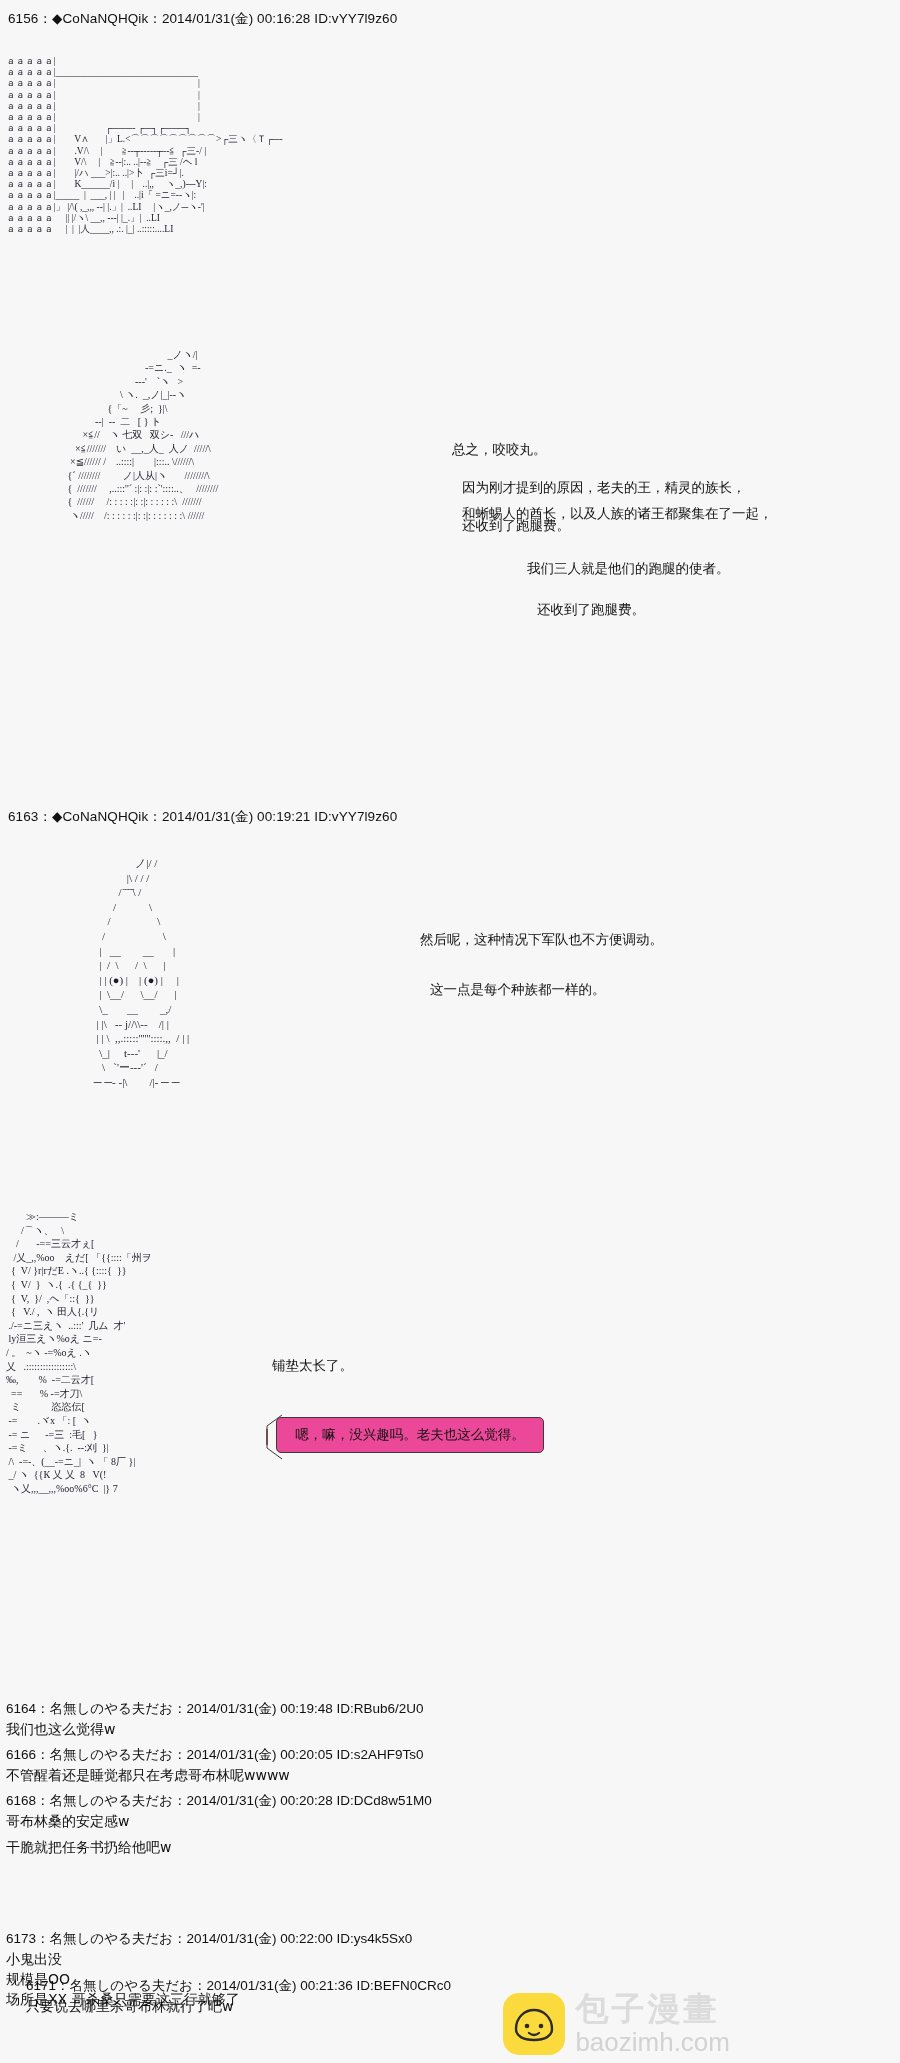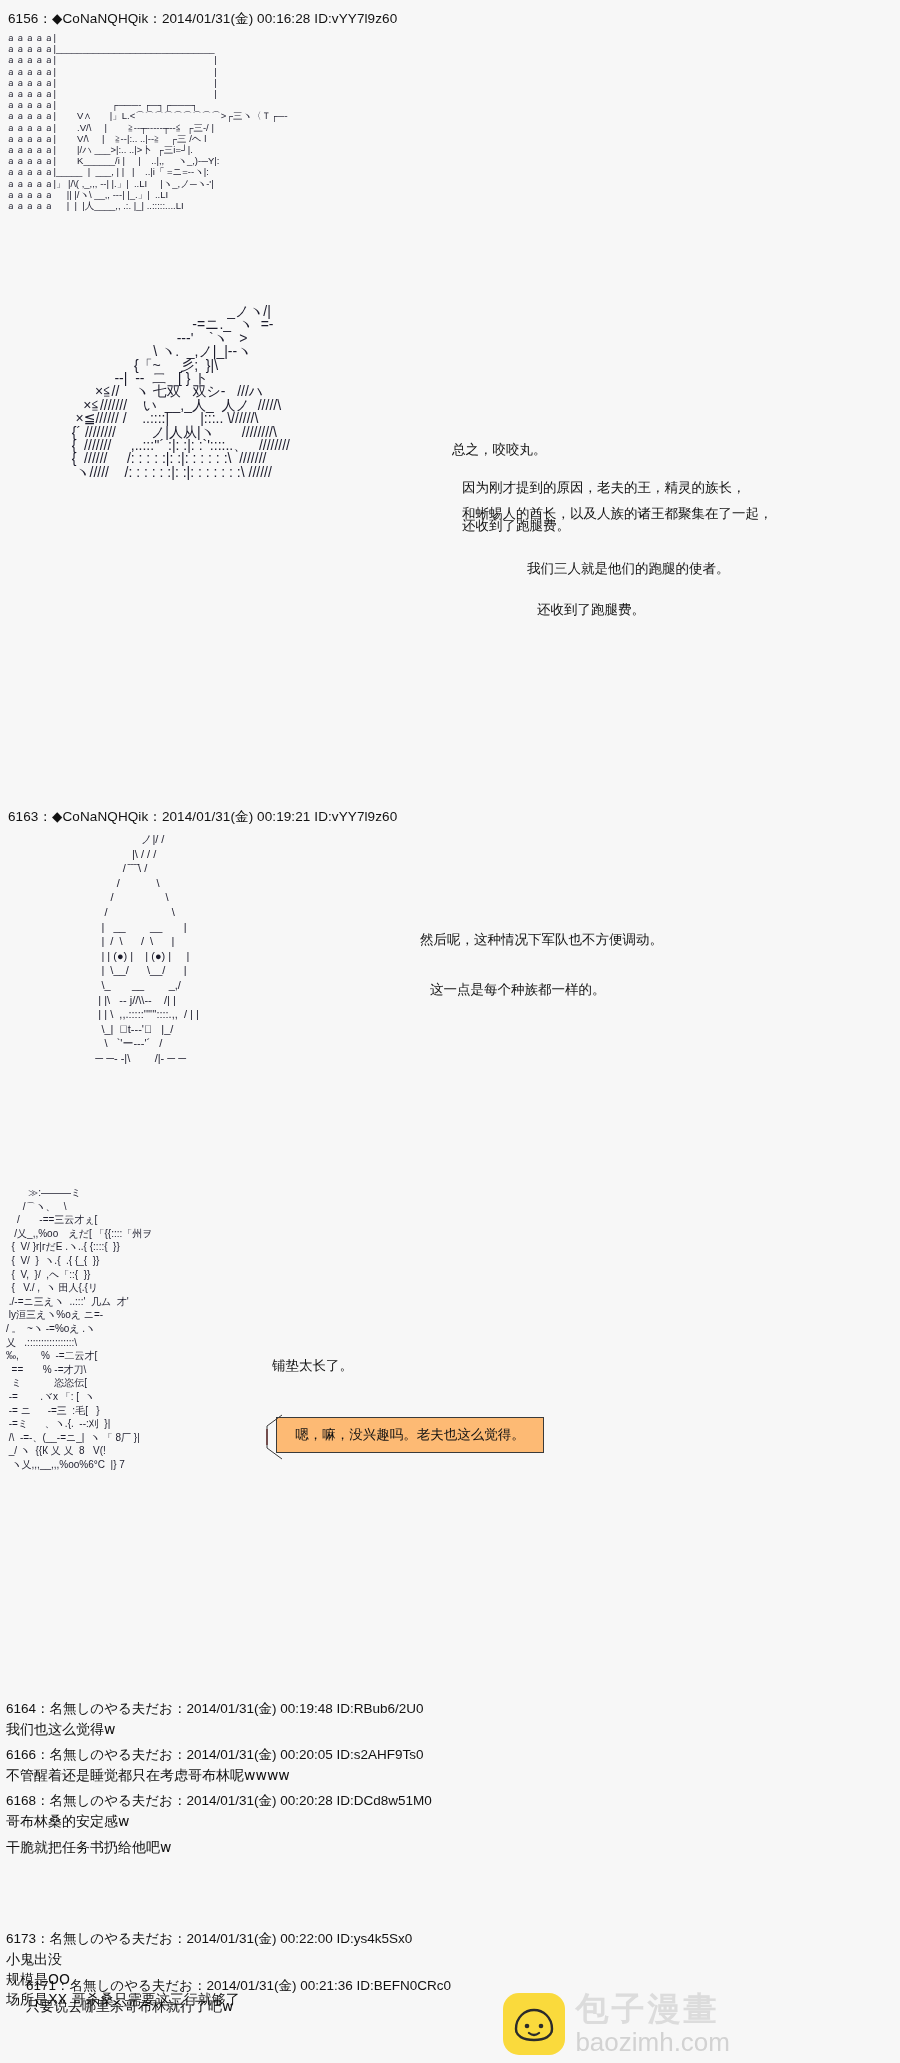--- a/index.html
+++ b/index.html
@@ -29,43 +29,44 @@
     font-size: 13.5px;
     line-height: 18px;
     white-space: nowrap;
     color: #111;
     letter-spacing: 0.1px;
   }
 
   
   .aa {
     position: absolute;
-    font-family: Liberation Sans, sans-serif;
+    font-family: Liberation Serif, serif;
     white-space: pre;
     color: #1b1b2b;
     letter-spacing: 0px;
+    margin-top: 24px;
   }
 
   
   .say {
     position: absolute;
     font-family: "DejaVu Sans", "Liberation Sans", sans-serif;
     white-space: pre;
     font-size: 13.5px;
     line-height: 19px;
     color: #121212;
   }
 
   
   .bubble {
     position: absolute;
     box-sizing: border-box;
     border: 1px solid #3a3a3a;
-    background: #fdba74;
-    border-radius: 0;
+    background: #ec4899;
+    border-radius: 5px;
     padding-left: 46px;
   }
   .bubble .btext {
     position: absolute;
     left: 0; right: 0;
     top: 50%;
     transform: translateY(-50%);
     text-align: center;
     font-size: 13.5px;
     font-family: "DejaVu Sans", "Liberation Sans", sans-serif;
@@ -157,21 +158,21 @@
 ａａａａａ|        V∧       |」L.&lt;⌒⌒⌒⌒⌒⌒⌒⌒⌒&gt;┌三ヽ〈Ｔ┌─‐
 ａａａａａ|        .V/\     |        ≧--┬-----┬--≦  ┌三-/ |
 ａａａａａ|        V/\     |    ≧--|:.. ..|--≧    ┌三 /ヘ l
 ａａａａａ|        |/ハ ___&gt;|:.. ..|&gt;卜  ┌三i=┘|.
 ａａａａａ|        K______/i |     |    ..|,,     ヽ_,)-─Y|:
 ａａａａａ|_____  |  ___, | |   |    ..|i「 =ニ=-‐ヽ|:
 ａａａａａ|」 |/\( ,_,,, -‐| |.」|  ..LI     |ヽ_,ノ─ヽ‐'|
 ａａａａａ     || |/ヽ\ __,, -‐‐| |_.」|  ..LI     
 ａａａａａ     |  |  |人____,, .:. |_| ..:::::....LI</div>
 
-  <div class="aa" style="left:60px; top:305px; font-size:14px; line-height:13.4px;">                                           _ノヽ/|
+  <div class="aa" style="left:60px; top:324px; font-size:10px; line-height:13.4px;">                                           _ノヽ/|
                                   -=ニ._  ヽ  =-
                               --‐'    `ヽ   &gt;
                         \ ヽ.  _,ノ|_|-‐ヽ
                    {「~     彡;  }|\
               -‐|  ‐-  二   [ } ト
          ×≦//    ヽ 七双   双シ‐   ///ハ
       ×≦///////    い  __,_人_  人ノ  /////\
     ×≦////// /    ..::::|        |:::.. \//////\
    {´ ////////         ノ|人从|ヽ       ////////\
    {  ///////     ,..:::''´ :|: :|: :`'::::..、   ////////

